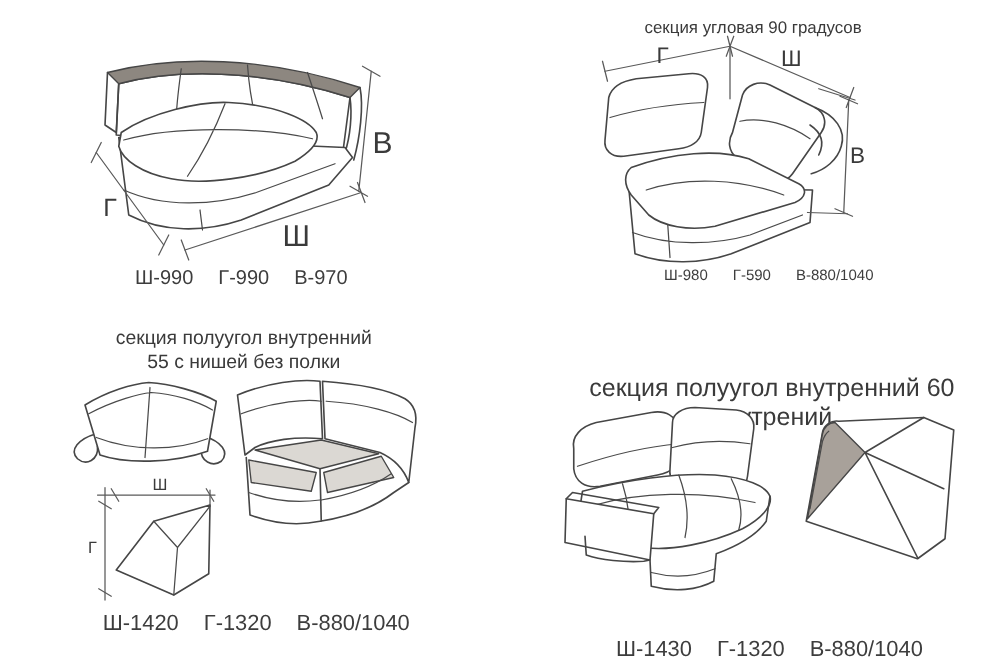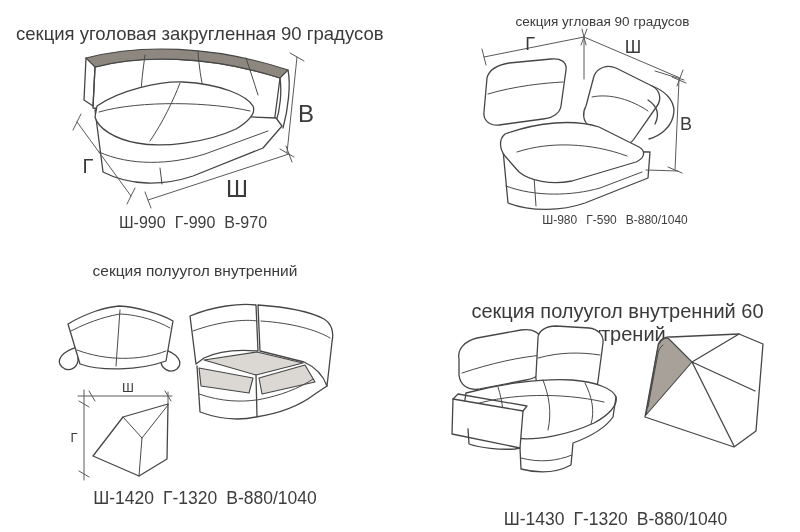--- a/index.html
+++ b/index.html
@@ -6,41 +6,40 @@
   #stage {
     position:relative; width:800px; height:532px; background:#ffffff;
     font-family:"Liberation Sans", sans-serif; color:#3a3a3a; overflow:hidden;
   }
   .panel-title { position:absolute; color:#3a3a3a; }
   .t1 { left:16px; top:23px; font-size:18.5px; }
   .t2 { left:480px; top:14px; width:245px; text-align:center; font-size:13.5px; }
   .t3 { left:70px; top:261px; width:250px; text-align:center; font-size:15.5px; line-height:19px; }
   .t4 { left:445px; top:300px; width:345px; text-align:center; font-size:20px; }
   .caption {
-    position:absolute; display:flex; justify-content:center; gap:9px;
+    position:absolute; display:flex; justify-content:center; gap:20px;
     color:#3d3d3d;
   }
   .c1 { left:58px;  top:214px; width:270px; font-size:16px; }
   .c2 { left:480px; top:213px; width:270px; font-size:12px; }
   .c3 { left:70px;  top:488px; width:270px; font-size:17.5px; }
   .c4 { left:468px; top:488px; width:295px; font-size:17.5px;margin-top:21px; }
   svg { position:absolute; overflow:visible; }
   .ln   { fill:none; stroke:#464646; stroke-width:1.3; stroke-linecap:round; stroke-linejoin:round; }
   .fil  { fill:#ffffff; stroke:#464646; stroke-width:1.3; stroke-linejoin:round; }
   .seam { fill:none; stroke:#4a4a4a; stroke-width:1; stroke-linecap:round; }
   .dim  { fill:none; stroke:#5a5a5a; stroke-width:1; stroke-linecap:round; }
   .shd  { stroke:#464646; stroke-width:1.1; stroke-linejoin:round; }
   text.dimlabel { fill:#3a3a3a; font-family:"Liberation Sans",sans-serif; }
 </style>
 </head>
 <body>
 
 <div id="stage">
 
-  <div class="panel-title t1">секция уголовая закругленная 90 градусов</div>
 
   <svg style="left:55px; top:40px;" width="280" height="175" viewBox="55 40 280 175">
     <g>
 
       <path class="fil" d="M95,67 C140,55 208,55 280,78 L274,124 L93,108 Z"></path>
 
       <path class="shd" d="M86,58 C140,44 212,45 288,70 L280,78 C208,55 140,55 95,67 Z" fill="#8d8780"></path>
       <path class="ln" d="M86,58 L84,100 M95,67 L93,106 M84,100 L93,106"></path>
       <path class="seam" d="M145,55 C143,70 141,84 141,96 M198,52 C199,66 201,80 204,92 M246,58 C250,70 254,82 258,95"></path>
       <path class="ln" d="M288,70 C291,85 288,110 283,128 M280,78 C282,92 280,110 276,122"></path>
@@ -96,20 +95,21 @@
   </svg>
 
   <div class="caption c2">
     <span>Ш-980</span>
     <span>Г-590</span>
     <span>В-880/1040</span>
   </div>
 
   <div class="panel-title t3">
     <div>секция  полуугол внутренний</div>
+    <div>55 с нишей без полки</div>
   </div>
 
   <svg style="left:55px; top:300px;" width="290" height="185" viewBox="55 300 290 185">
 
     <g>
       <path class="ln" d="M77,347 C63,351 55,360 62,367 C69,373 79,368 78,357"></path>
       <path class="ln" d="M163,349 C177,353 184,362 177,369 C170,374 160,369 161,359"></path>
       <path class="fil" d="M68,324 C86,313 106,307 119,306 C136,307 159,313 173,321 L166,361 C138,371 100,371 80,364 Z"></path>
       <path class="seam" d="M71,331 C92,320 112,315 121,314 C139,315 158,321 170,328 M120,310 L116,366 M77,350 C106,361 140,361 166,351"></path>
     </g>

